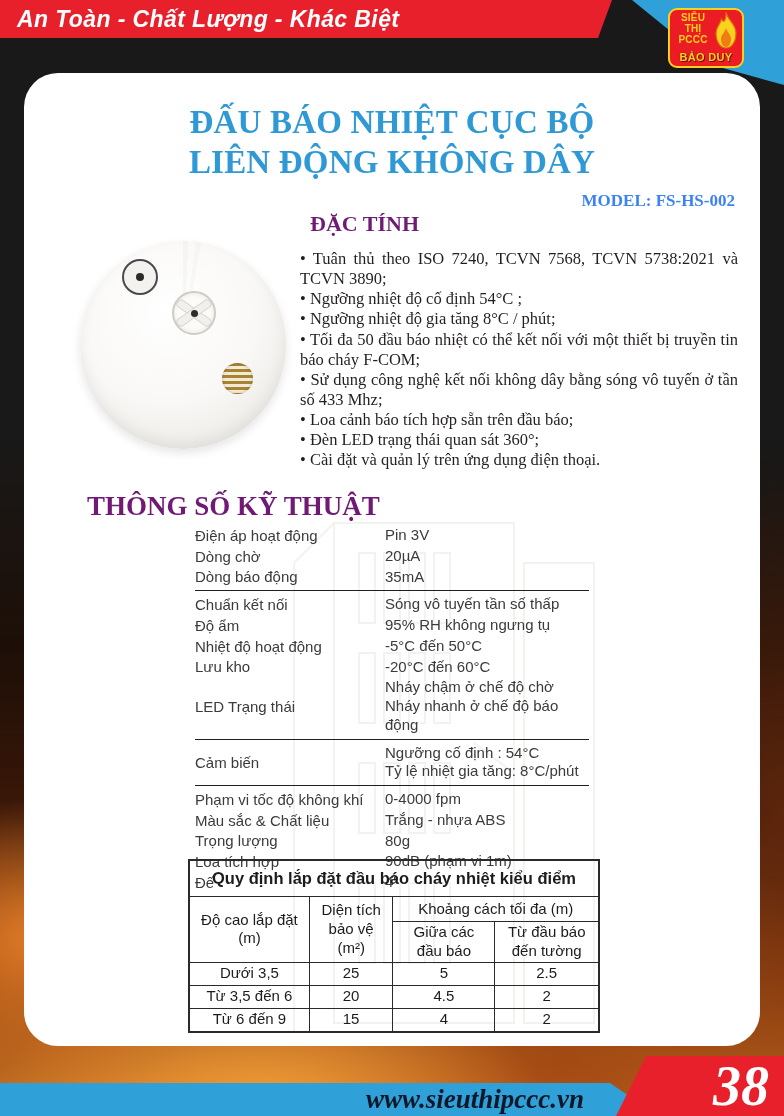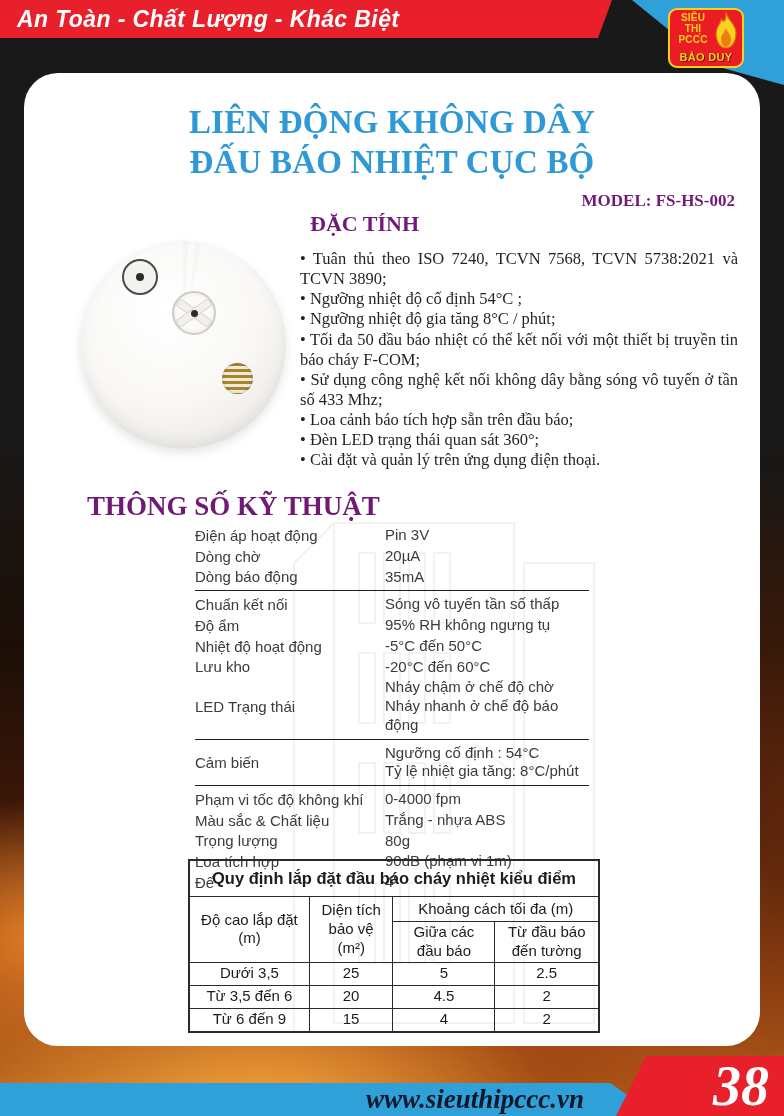--- a/index.html
+++ b/index.html
@@ -35,21 +35,21 @@
 
   
   .card{position:absolute;left:24px;top:73px;width:736px;height:973px;background:#fff;
     border-radius:34px;}
   .watermark{position:absolute;left:250px;top:430px;opacity:.8;pointer-events:none;}
 
   .title{position:absolute;top:30px;left:0;width:100%;text-align:center;
     font-family:"Liberation Serif",serif;font-weight:bold;font-size:33px;line-height:1.2;
     color:#2f99d6;letter-spacing:.2px;}
   .model{position:absolute;top:118px;right:25px;font-family:"Liberation Serif",serif;
-    font-weight:bold;font-size:17px;color:#701a75;}
+    font-weight:bold;font-size:17px;color:#3b82f6;}
 
   .sec-heading{font-family:"Liberation Serif",serif;font-weight:bold;color:#701a75;}
   .feat-heading{position:absolute;left:286px;top:138px;font-size:22px;}
   .spec-heading{position:absolute;left:63px;top:418px;font-size:27px;}
 
   .features{position:absolute;left:276px;top:176px;width:438px;
     font-family:"Liberation Serif",serif;font-size:16.5px;line-height:1.22;color:#231f20;
     text-align:justify;}
   .feat{margin:0;}
 
@@ -150,22 +150,22 @@
           <rect x="85" y="380" width="16" height="80"></rect>
             <rect x="110" y="380" width="16" height="80"></rect>
             <rect x="135" y="380" width="16" height="80"></rect>
             <rect x="160" y="380" width="16" height="80"></rect>
         </g>
         <line x1="200" y1="240" x2="240" y2="270"></line>
       </g>
     </svg>
 
     <div class="title">
+      <div>ĐẤU BÁO NHIỆT CỤC BỘ</div>
       <div>LIÊN ĐỘNG KHÔNG DÂY</div>
-      <div>ĐẤU BÁO NHIỆT CỤC BỘ</div>
     </div>
 
     <div class="model">MODEL: FS-HS-002</div>
 
     <div class="sec-heading feat-heading">ĐẶC TÍNH</div>
 
     <div class="features">
         <div class="feat">• Tuân thủ theo ISO 7240, TCVN 7568, TCVN 5738:2021 và TCVN 3890;</div>
         <div class="feat">• Ngưỡng nhiệt độ cố định 54°C ;</div>
         <div class="feat">• Ngưỡng nhiệt độ gia tăng 8°C / phút;</div>

